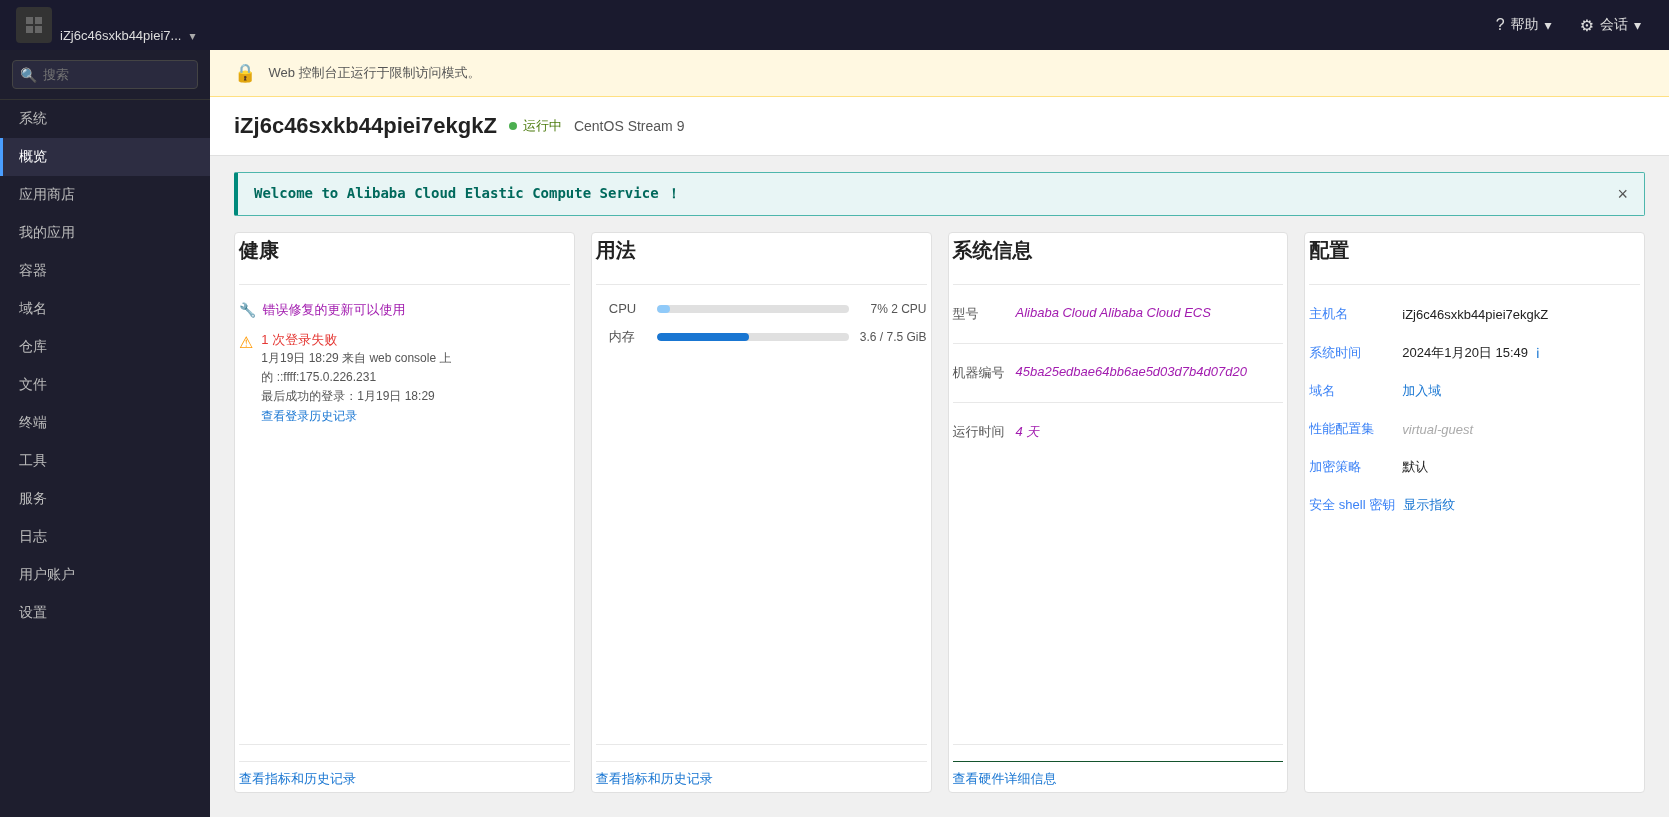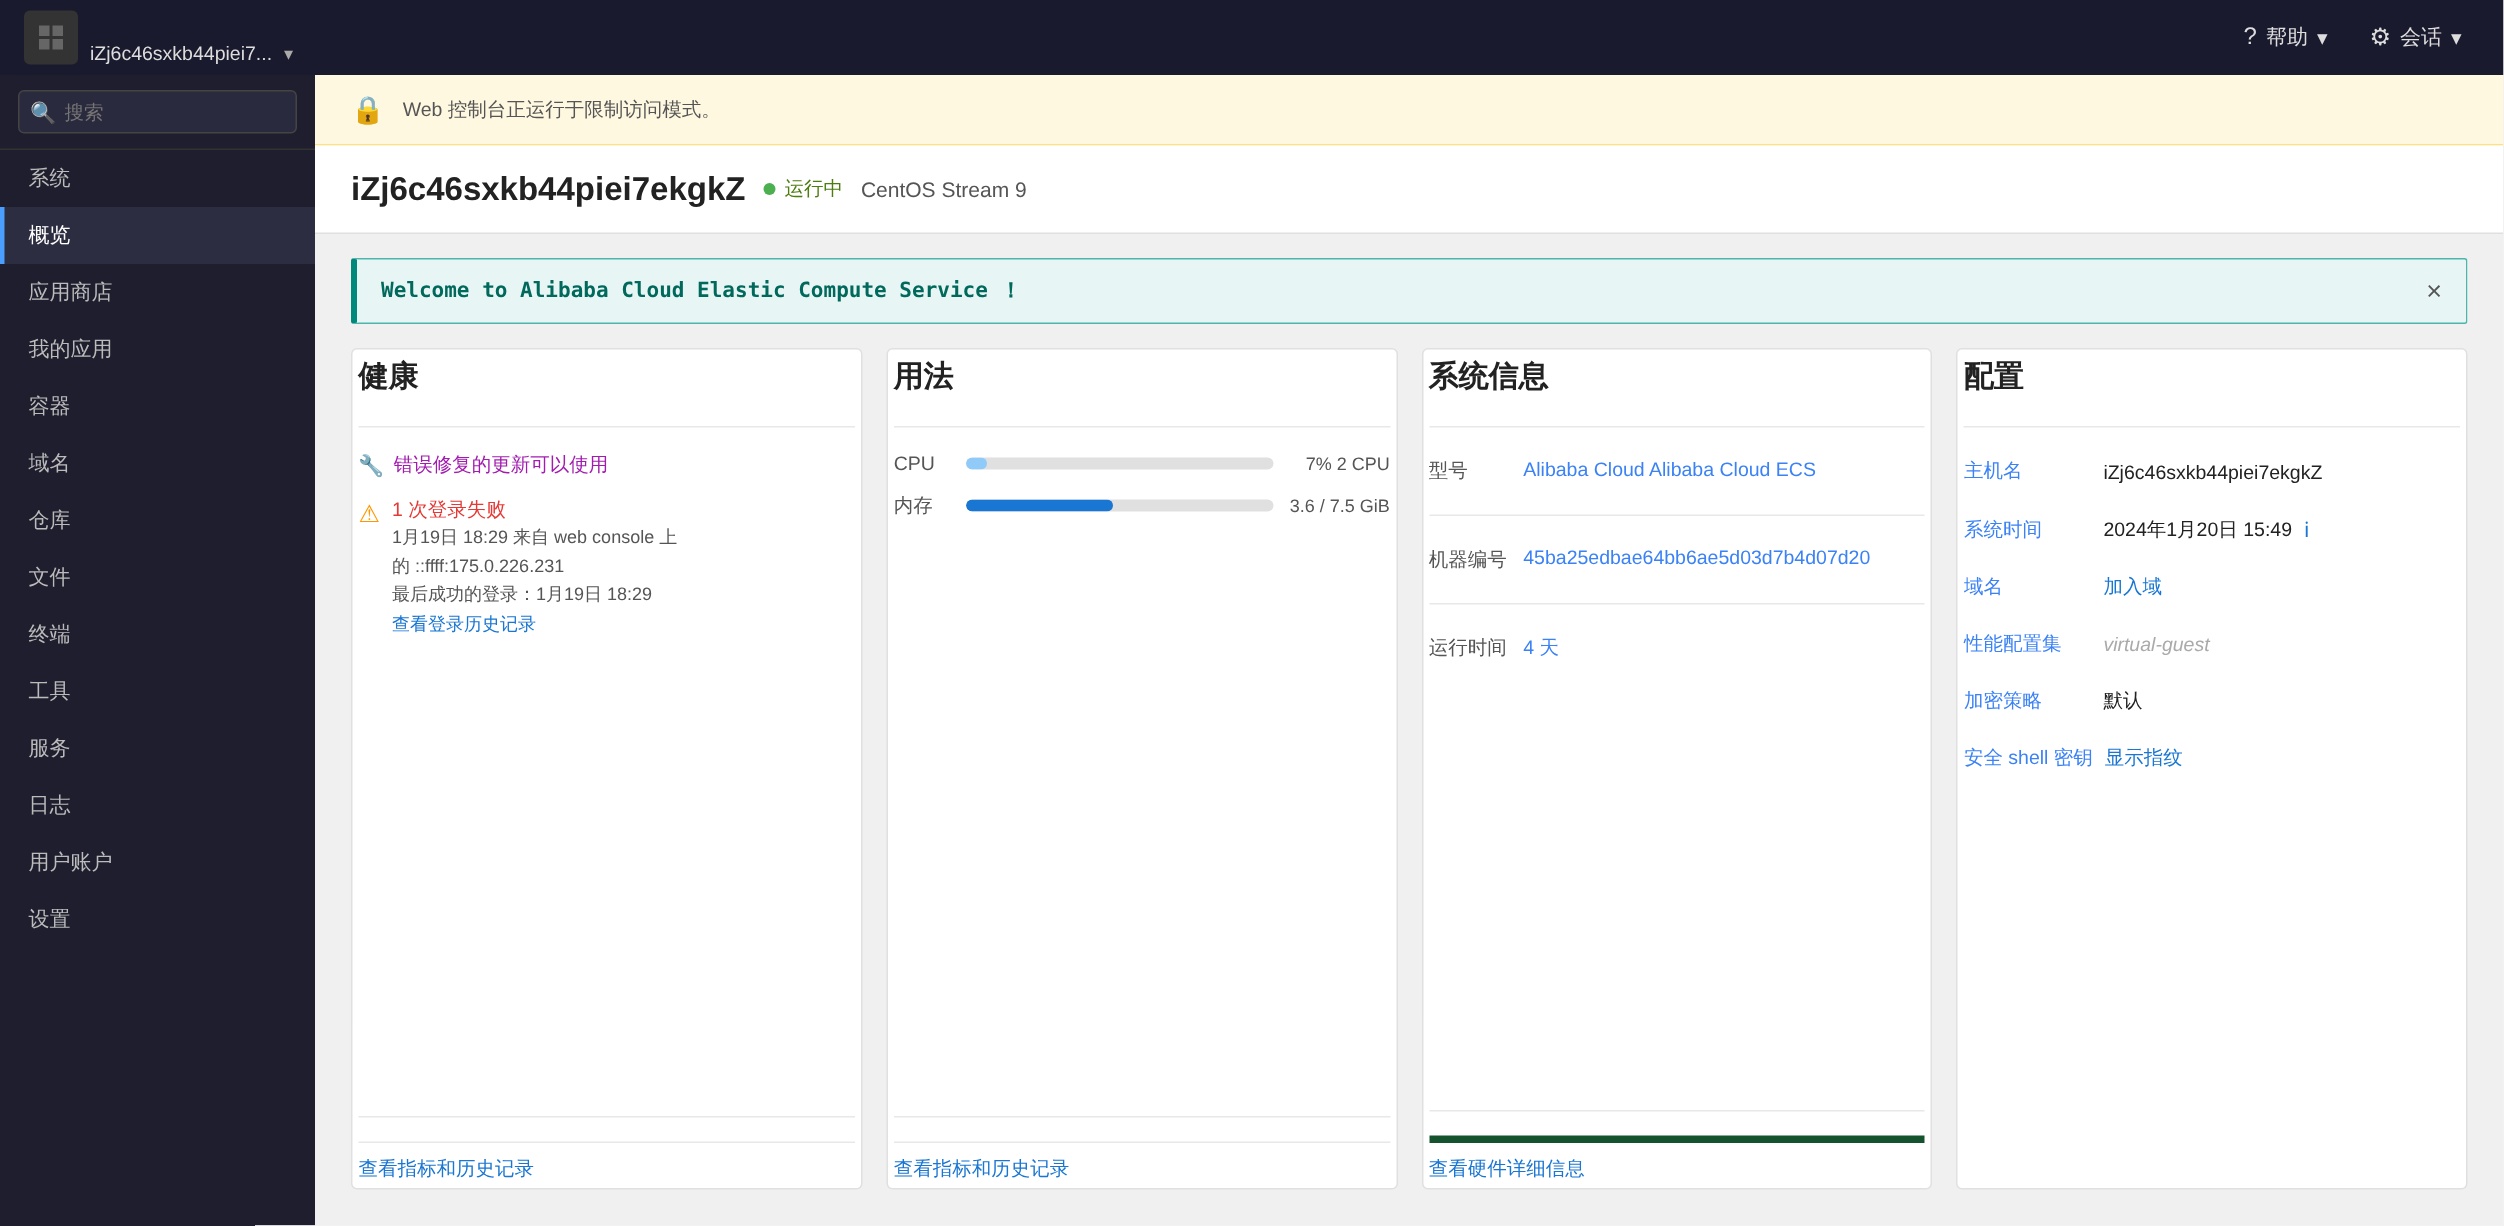--- a/index.html
+++ b/index.html
@@ -262,20 +262,21 @@
     .health-link { color: #1976d2; text-decoration: none; font-size: 12px; }
     .health-footer { margin-top: auto; padding-top: 8px; border-top: 1px solid #e8e8e8; }
     .health-footer-link { color: #1976d2; text-decoration: none; font-size: 13px; }
 
     
     .usage-row {
       display: flex;
       align-items: center;
       gap: 8px;
       font-size: 13px;
+      margin-left: 13px;
     }
     .usage-label { width: 40px; color: #555; flex-shrink: 0; }
     .usage-bar-wrap {
       flex: 1;
       height: 8px;
       background: #e0e0e0;
       border-radius: 4px;
       overflow: hidden;
     }
     .usage-bar {
@@ -289,22 +290,22 @@
 
     
     .sysinfo-row {
       display: flex;
       align-items: flex-start;
       gap: 8px;
       font-size: 13px;
       padding: 4px 0;
     }
     .sysinfo-label { color: #555; min-width: 55px; flex-shrink: 0; }
-    .sysinfo-value { color: #3b82f6; word-break: break-all; }
-    .sysinfo-footer { margin-top: auto; padding-top: 8px; border-top: 5px solid #14532d; }
+    .sysinfo-value { color: #a21caf; word-break: break-all; font-style: italic; }
+    .sysinfo-footer { margin-top: auto; padding-top: 8px; border-top: 1px solid #14532d; }
     .sysinfo-link { color: #1976d2; text-decoration: none; font-size: 13px; }
 
     
     .config-row {
       display: flex;
       align-items: center;
       gap: 8px;
       font-size: 13px;
       padding: 4px 0;
     }

